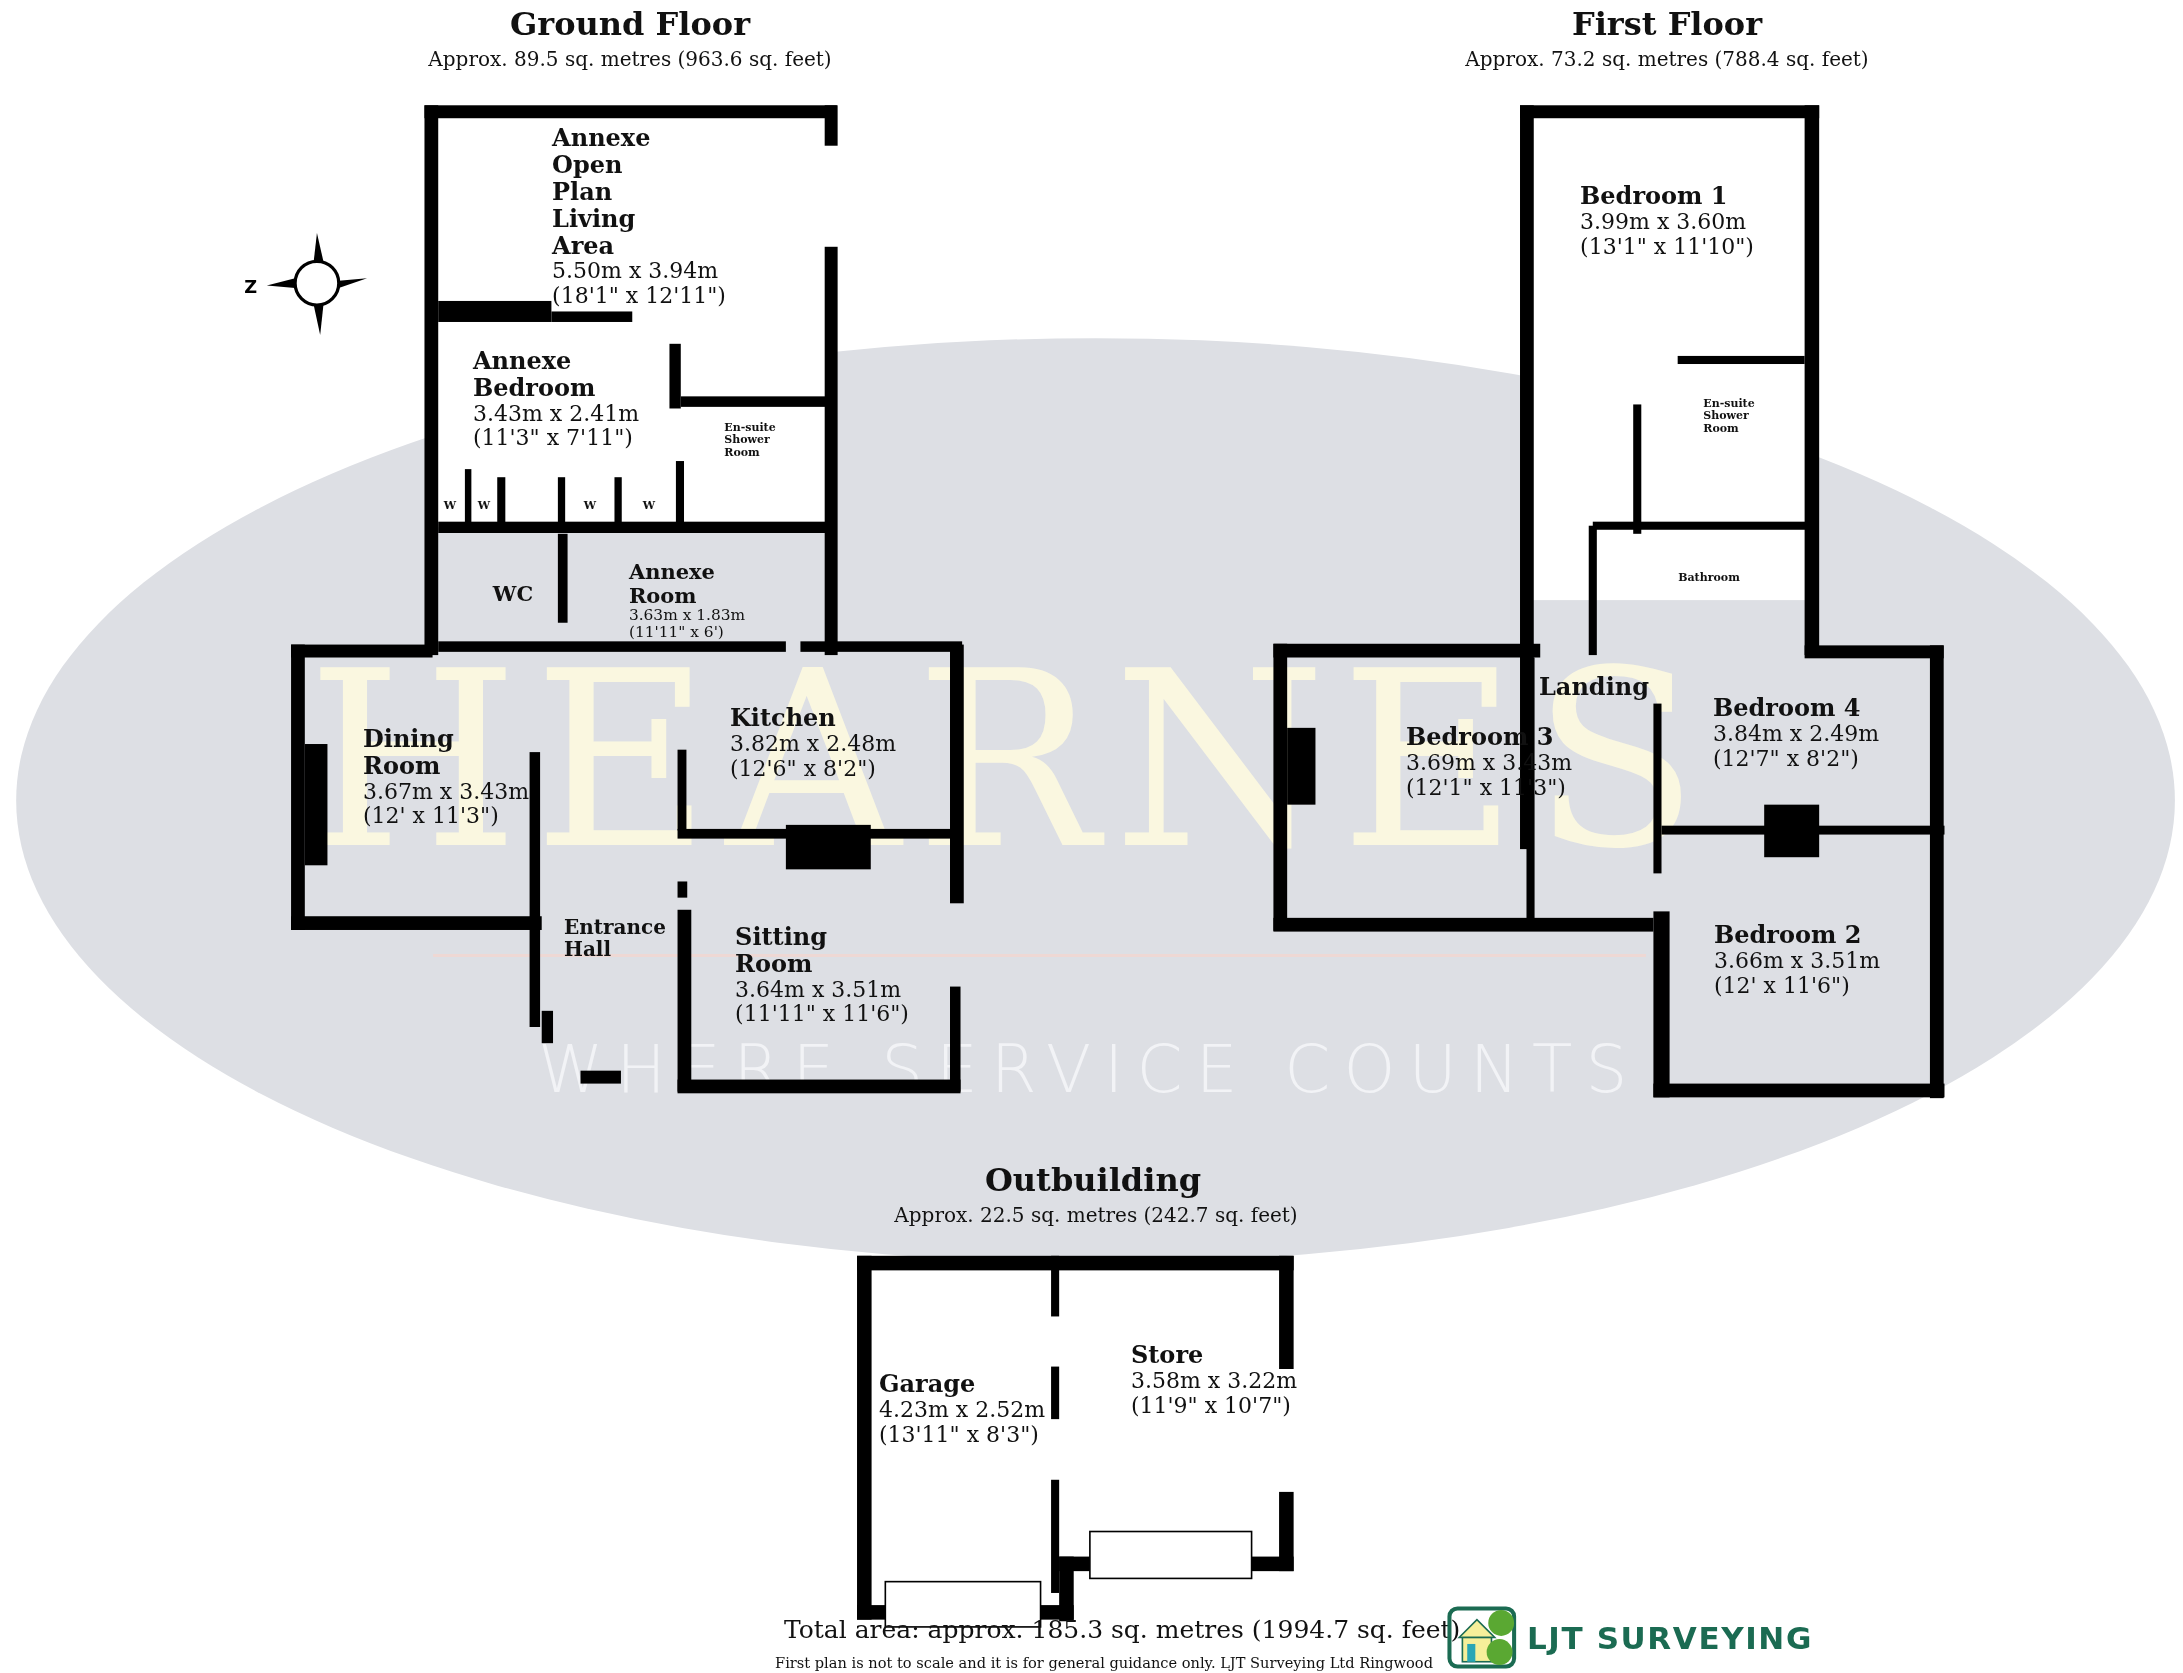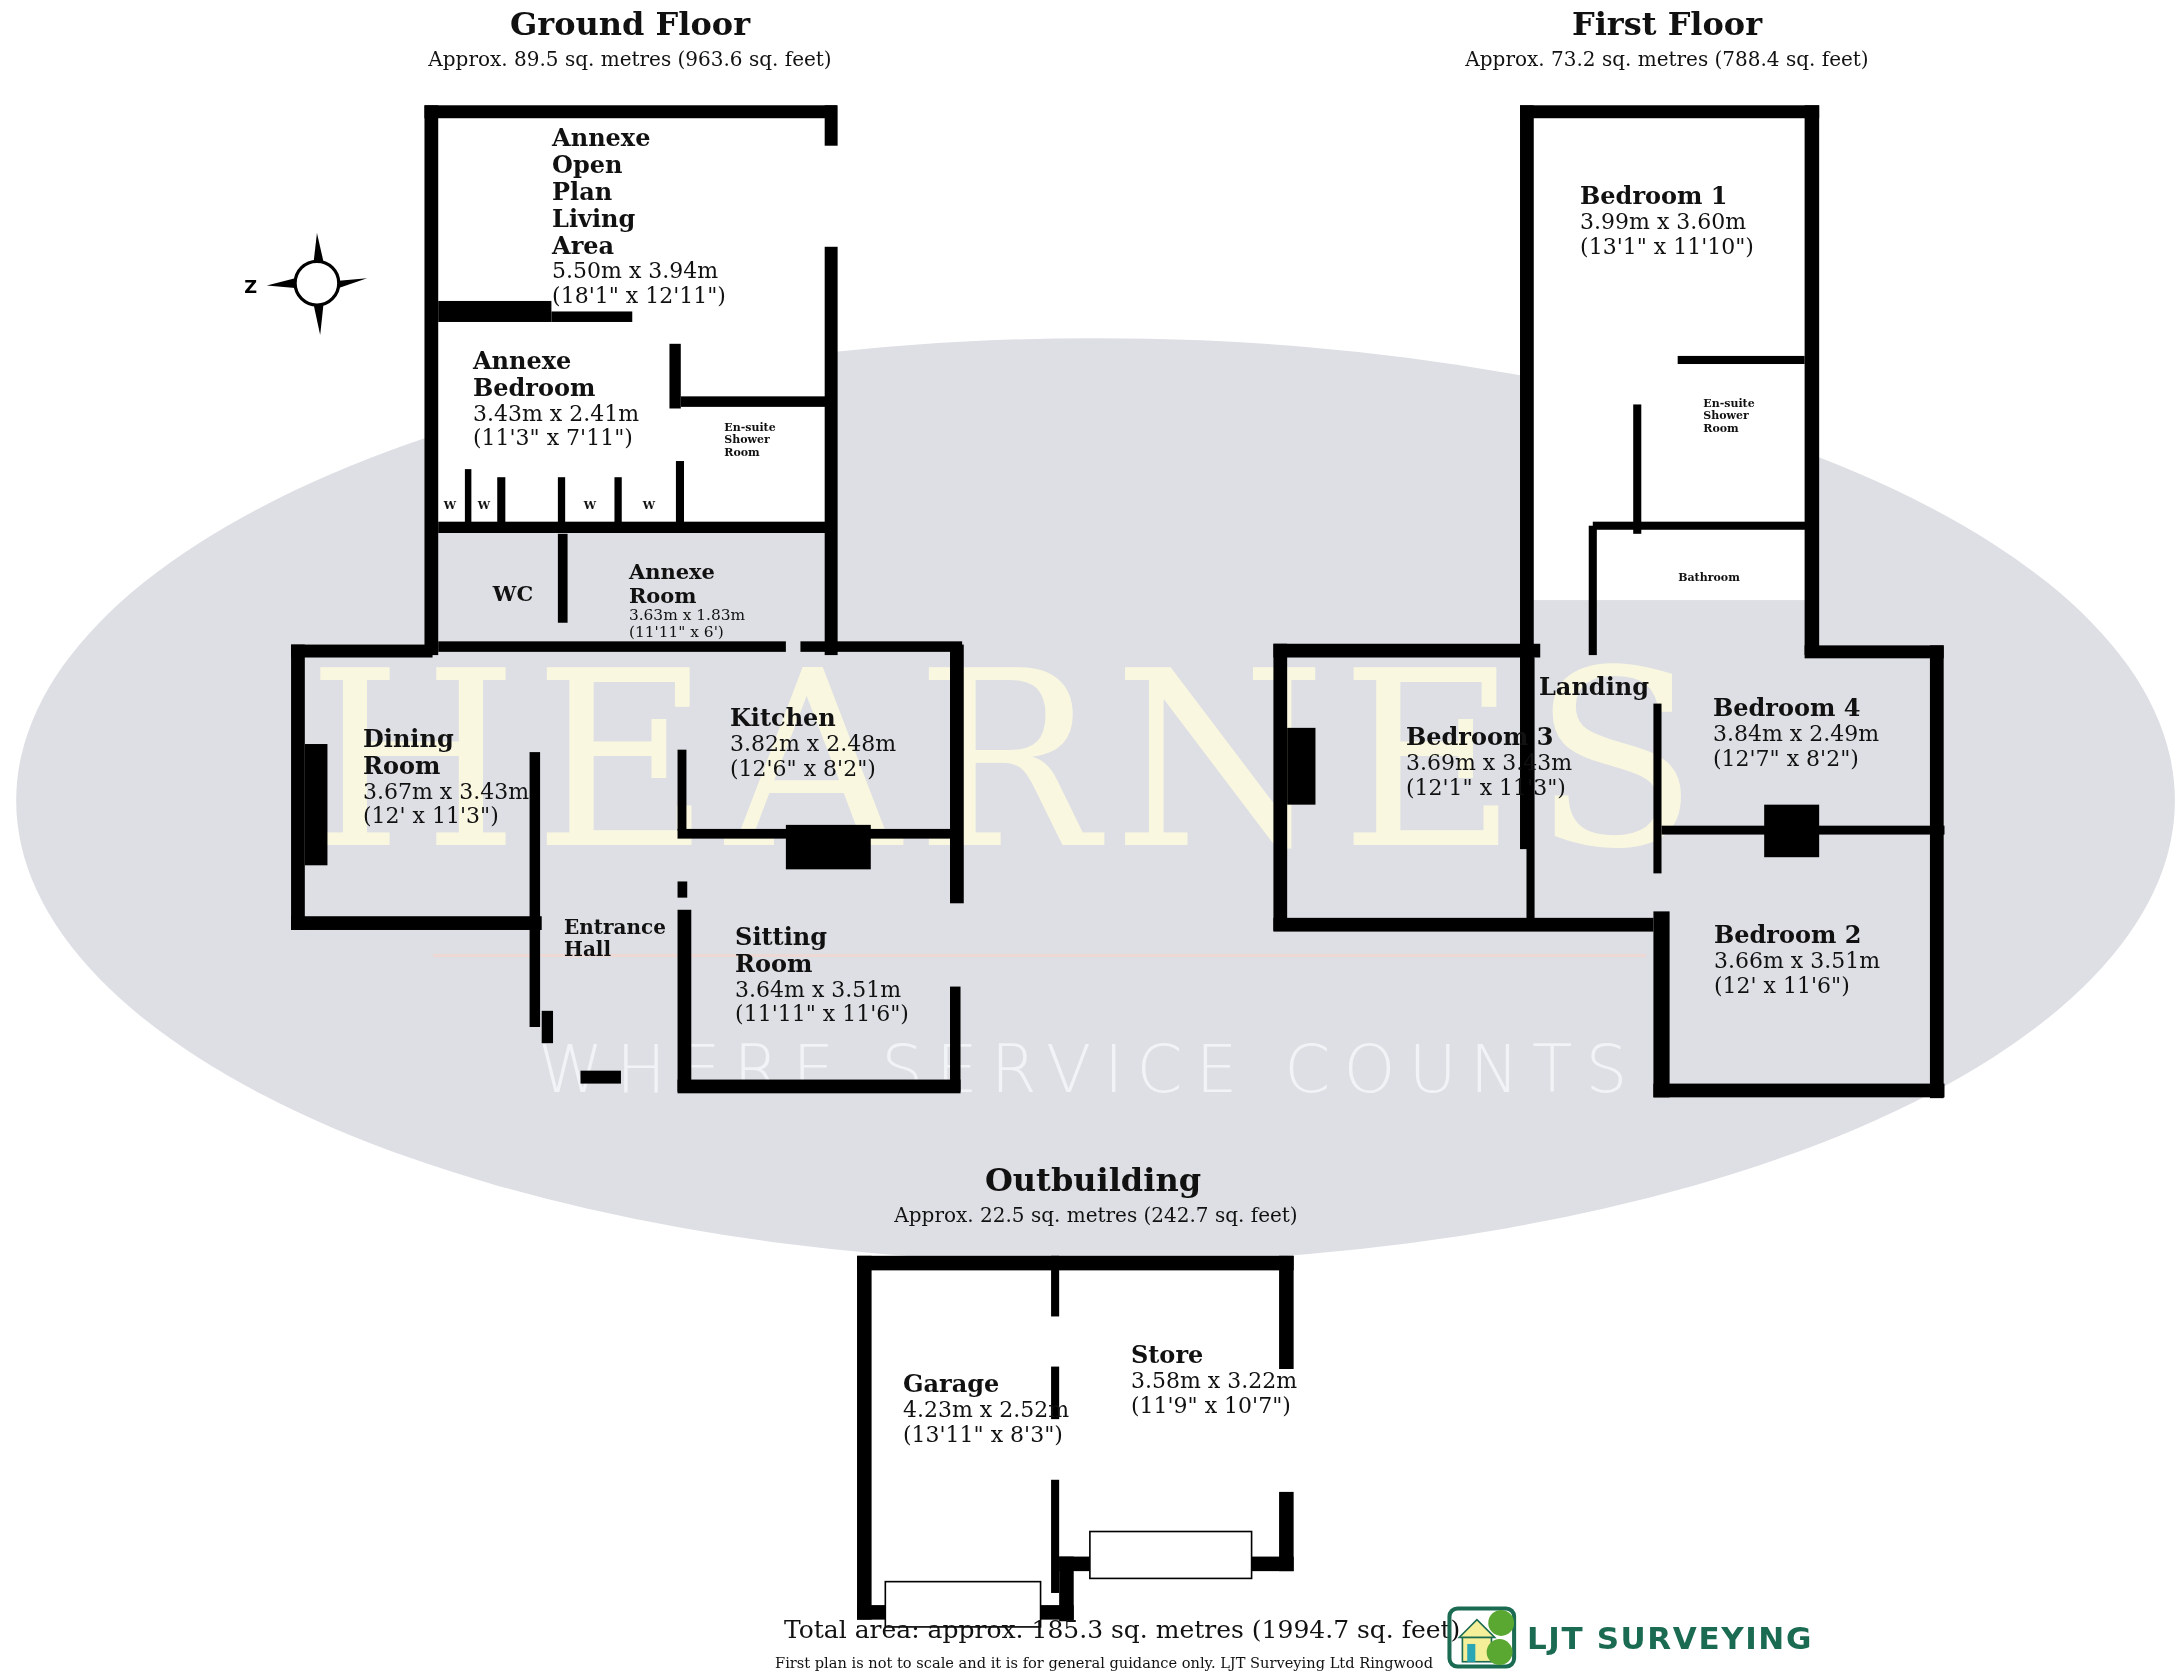--- a/index.html
+++ b/index.html
@@ -236,21 +236,21 @@
   <span class="nm">Bedroom 4</span>
   <span class="dm">3.84m x 2.49m</span>
   <span class="dm">(12'7" x 8'2")</span>
 </div>
 <div class="room" style="left:1797px; top:922px;">
   <span class="nm">Bedroom 2</span>
   <span class="dm">3.66m x 3.51m</span>
   <span class="dm">(12' x 11'6")</span>
 </div>
 
-<div class="room" style="left:962px; top:1371px;margin-left:24px;">
+<div class="room" style="left:962px; top:1371px;">
   <span class="nm">Garage</span>
   <span class="dm">4.23m x 2.52m</span>
   <span class="dm">(13'11" x 8'3")</span>
 </div>
 <div class="room" style="left:1214px; top:1342px;">
   <span class="nm">Store</span>
   <span class="dm">3.58m x 3.22m</span>
   <span class="dm">(11'9" x 10'7")</span>
 </div>
 

